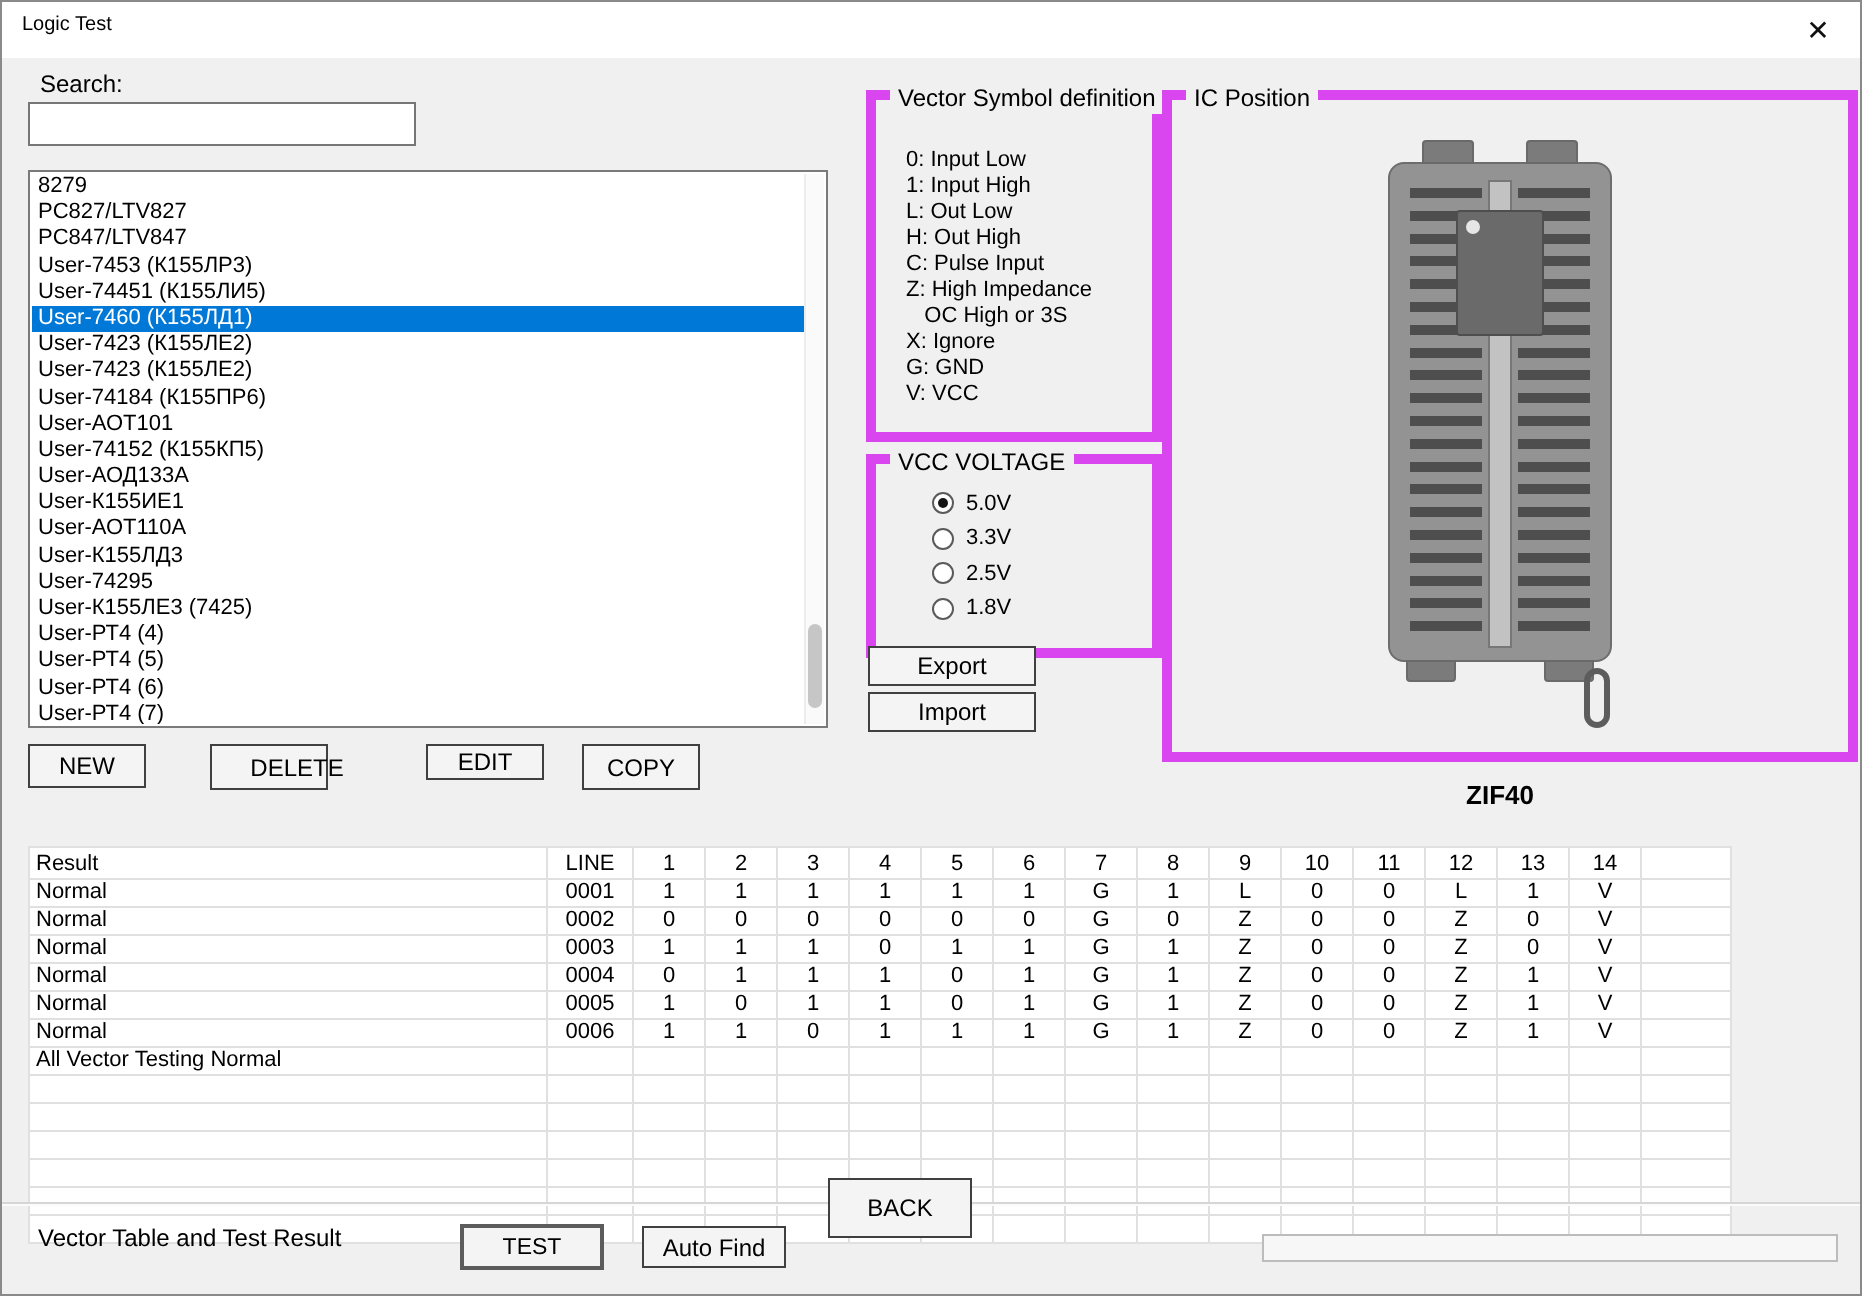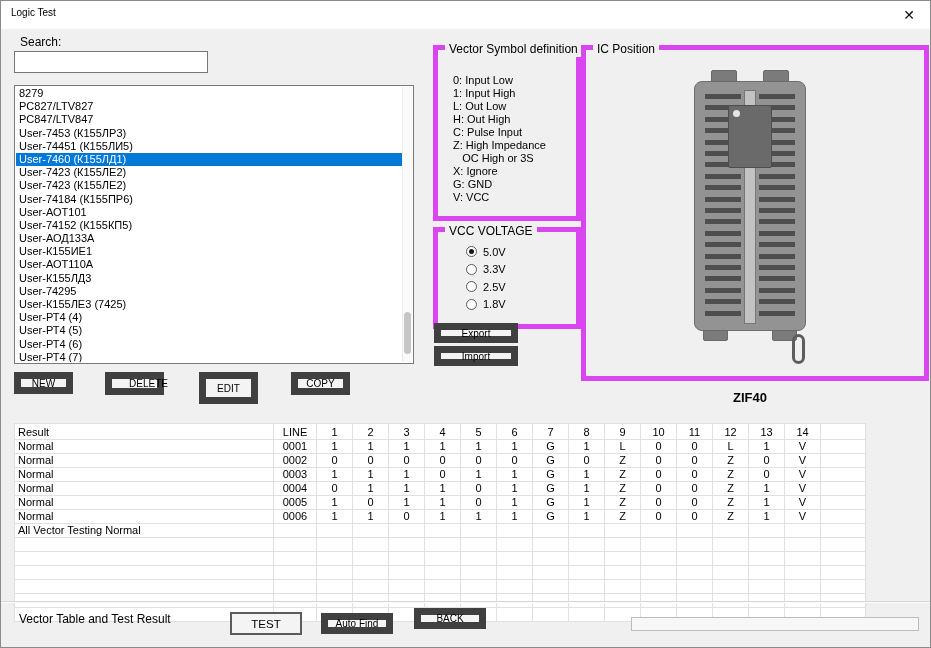--- a/index.html
+++ b/index.html
@@ -27,32 +27,32 @@
     box-sizing:border-box; background:#fff; border:1px solid #7a7a7a; overflow:hidden; font-size:11px; }
   .chip-list-items { position:absolute; top:1px; left:1px; right:11px; bottom:1px; overflow:hidden; }
   .list-item { height:13.2px; line-height:13.2px; padding-left:3px; white-space:nowrap; overflow:hidden; }
   .list-item.selected { background:var(--selection,#0078d7); color:#fff; }
   .list-scrollbar { position:absolute; top:1px; right:1px; bottom:1px; width:9px;
     background:#fafafa; border-left:1px solid #ececec; }
   .scroll-thumb { position:absolute; left:1px; right:1px; top:225px; height:42px;
     background:#c6c6c6; border-radius:4px; }
   
   .btn { position:absolute; display:flex; align-items:center; justify-content:center;
-    background:#f4f4f4; border:7px solid #404040; box-sizing:border-box;
-    font-size:10px; font-family:inherit; padding:0; cursor:default; appearance:none; }
+    background:#f4f4f4; border:1px solid #404040; box-sizing:border-box;
+    font-size:12px; font-family:inherit; padding:0; cursor:default; appearance:none; }
   .btn.default { border:2px solid #5c5c5c; }
   .btn-new { left:13px; top:371px; width:59px; height:22px; }
   .btn-delete { left:104px; top:371px; width:59px; height:23px;padding-left:28px; }
-  .btn-edit { left:198px; top:371px; width:59px; height:32px; }
+  .btn-edit { left:212px; top:371px; width:59px; height:18px; }
   .btn-copy { left:290px; top:371px; width:59px; height:23px; }
   .btn-export { left:433px; top:322px; width:84px; height:20px; }
   .btn-import { left:433px; top:345px; width:84px; height:20px; }
   .btn-test { left:229px; top:611px; width:72px; height:23px; font-size:11.5px; }
   .btn-autofind { left:320px; top:612px; width:72px; height:21px; }
-  .btn-back { left:413px; top:607px; width:72px; height:21px; }
+  .btn-back { left:413px; top:588px; width:72px; height:30px; }
   
   .group { position:absolute; border:5px solid #d946ef; }
   .group-title { position:absolute; top:-8px; left:7px; background:#f0f0f0;
     padding:0 4px; font-size:12px; line-height:15px; white-space:nowrap; }
   .vector-group { left:432px; top:44px; width:138px; height:166px; }
   .vs-lines { position:absolute; left:15px; top:24px; font-size:11px; line-height:13px; white-space:pre; }
   .vcc-group { left:432px; top:226px; width:138px; height:92px; }
   .vcc-options { position:absolute; left:28px; top:11px; }
   .radio-row { height:17.5px; display:flex; align-items:center; }
   .radio { width:11px; height:11px; border:1px solid #5a5a5a; border-radius:50%;

